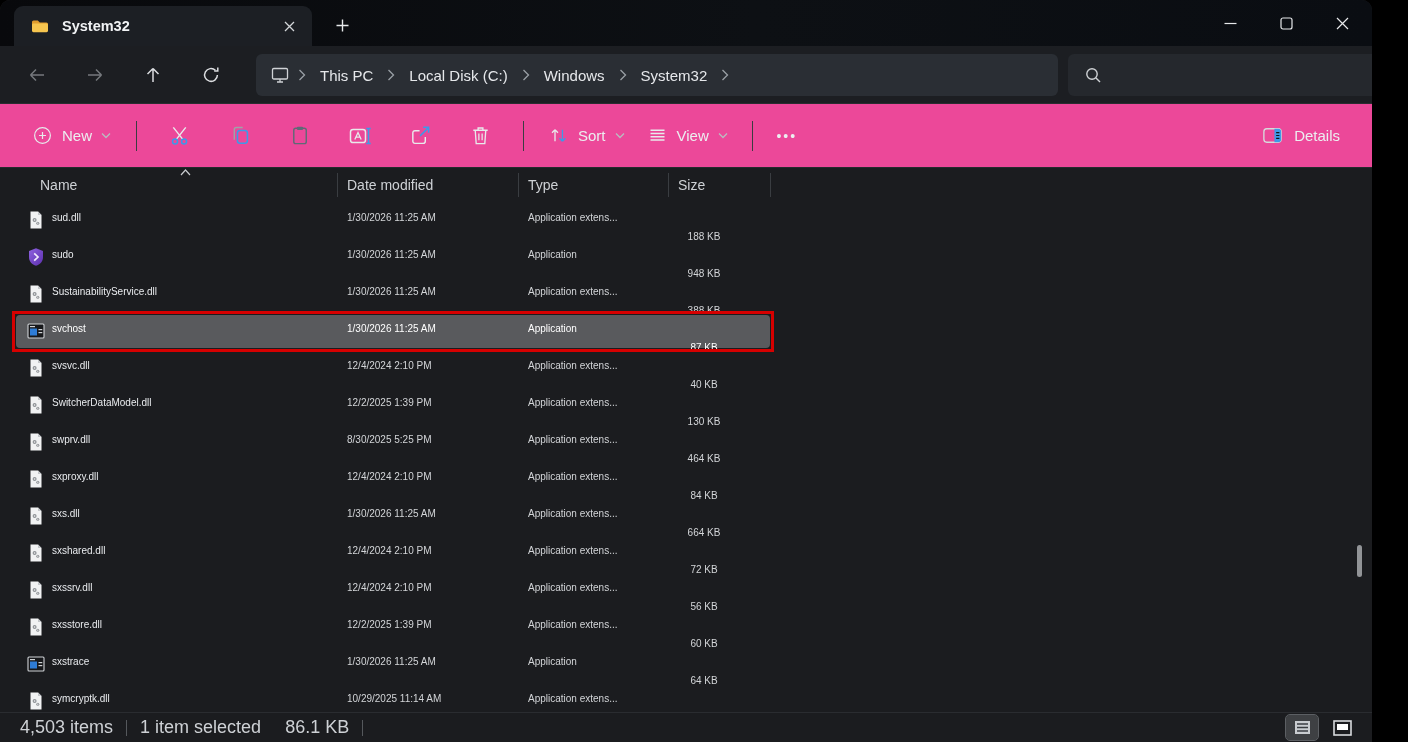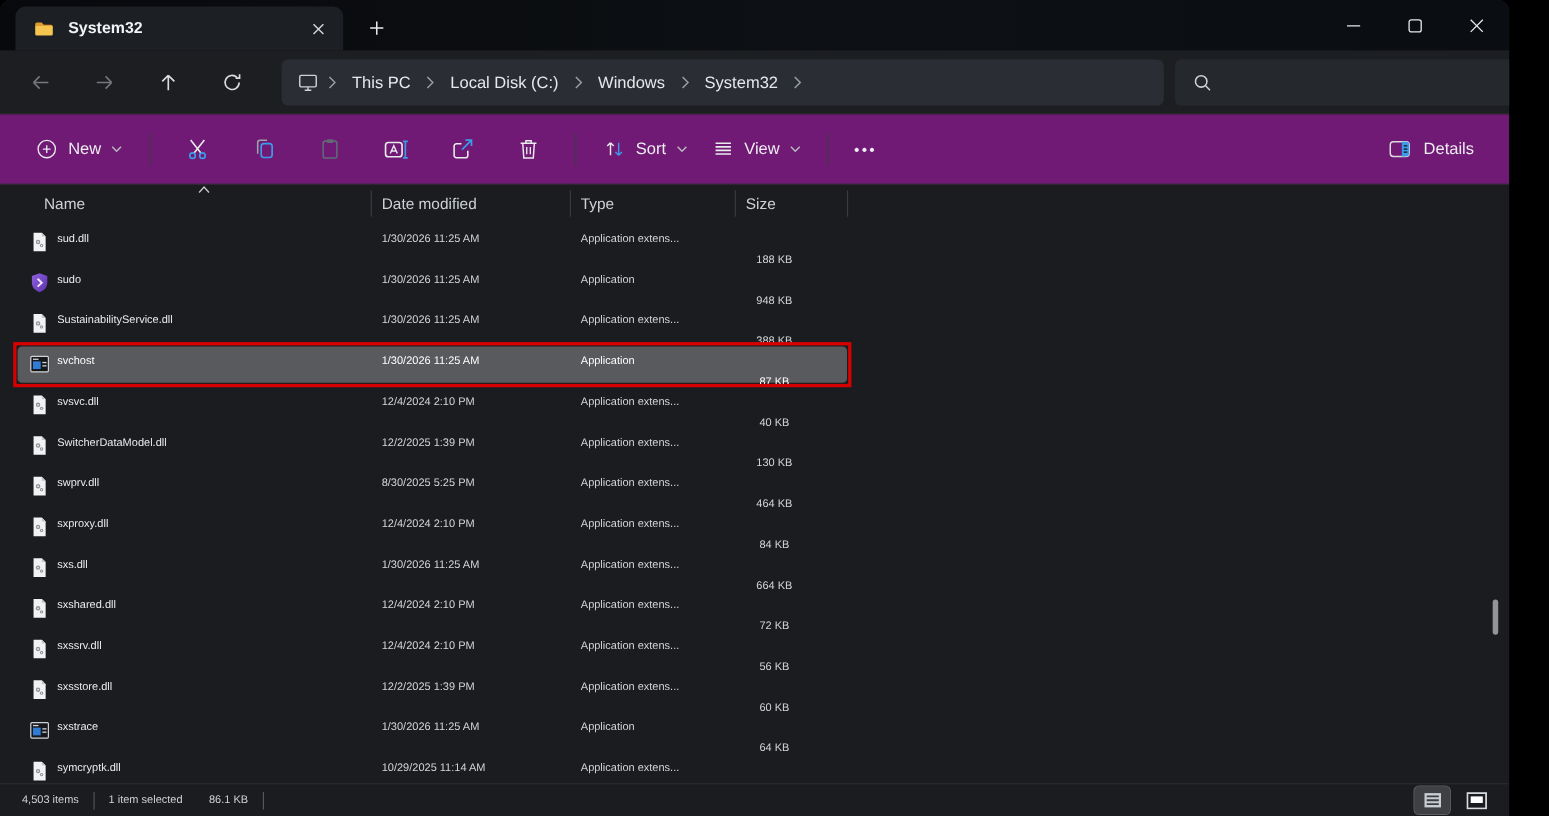--- a/index.html
+++ b/index.html
@@ -32,21 +32,21 @@
   .crumbbar { position:absolute; left:256px; top:8px; width:802px; height:42px; background:#2a2e34;
               border-radius:6px; display:flex; align-items:center; padding:0 14px;
               font-size:15px; color:#e6e8eb; }
   .crumb-item { padding:4px 6px; border-radius:4px; white-space:nowrap; }
   .crumb-chevron { margin:0 8px; display:flex; }
   .searchbox { position:absolute; left:1068px; top:8px; width:326px; height:42px; background:#25282d;
                border-radius:6px; display:flex; align-items:center; padding:0 14px 0 16px; }
   .searchbox .ph { font-size:15px; color:#a3a7ac; flex:1; }
 
   
-  .toolbar { position:absolute; top:104px; left:0; right:0; height:64px; background:#701a75;
+  .toolbar { position:absolute; top:104px; left:0; right:0; height:64px; background:#ec4899;
              border-bottom:1px solid #27292d; display:flex; align-items:center; padding:0 20px; }
   .tb-new { display:flex; align-items:center; gap:9px; color:#eceef0; font-size:15px;
             padding:9px 12px; border-radius:5px; }
   .tb-sep { width:1px; height:30px; background:#3a3d41; margin:0 13px; }
   .tb-icon-btn { width:46px; height:42px; display:flex; align-items:center; justify-content:center;
                  border-radius:5px; margin:0 7px; }
   .tb-label-btn { display:flex; align-items:center; gap:9px; color:#eceef0; font-size:15px;
                   padding:9px 11px; border-radius:5px; }
   .tb-more { width:42px; height:42px; display:flex; align-items:center; justify-content:center;
              border-radius:5px; color:#eceef0; font-size:18px; letter-spacing:1px; }
@@ -75,21 +75,21 @@
 
   
   .anno-box { position:absolute; left:12px; top:311px; width:762px; height:41px;
               border:3px solid #d60000; z-index:60; pointer-events:none; }
   .scroll-thumb { position:absolute; right:10px; top:545px; width:5px; height:32px;
                   background:#929497; border-radius:3px; z-index:40; }
 
   
   .statusbar { position:absolute; top:712px; left:0; right:0; height:30px; background:#1b1c1f;
                border-top:1px solid #2a2c30; display:flex; align-items:center; padding-left:20px;
-               font-size:10px; color:#ced1d5; }
+               font-size:18px; color:#ced1d5; }
   .st-sep { width:1px; height:16px; background:#55585c; margin:0 13px; }
   .st-size { margin-left:24px; }
   .view-toggles { position:absolute; right:14px; top:2px; display:flex; gap:8px; }
   .view-btn { width:32px; height:25px; display:flex; align-items:center; justify-content:center;
               border-radius:4px; }
   .view-btn.active { background:#3e4043; outline:1px solid #5c5f63; }
 
   svg { display:block; }
 </style>
 </head>

